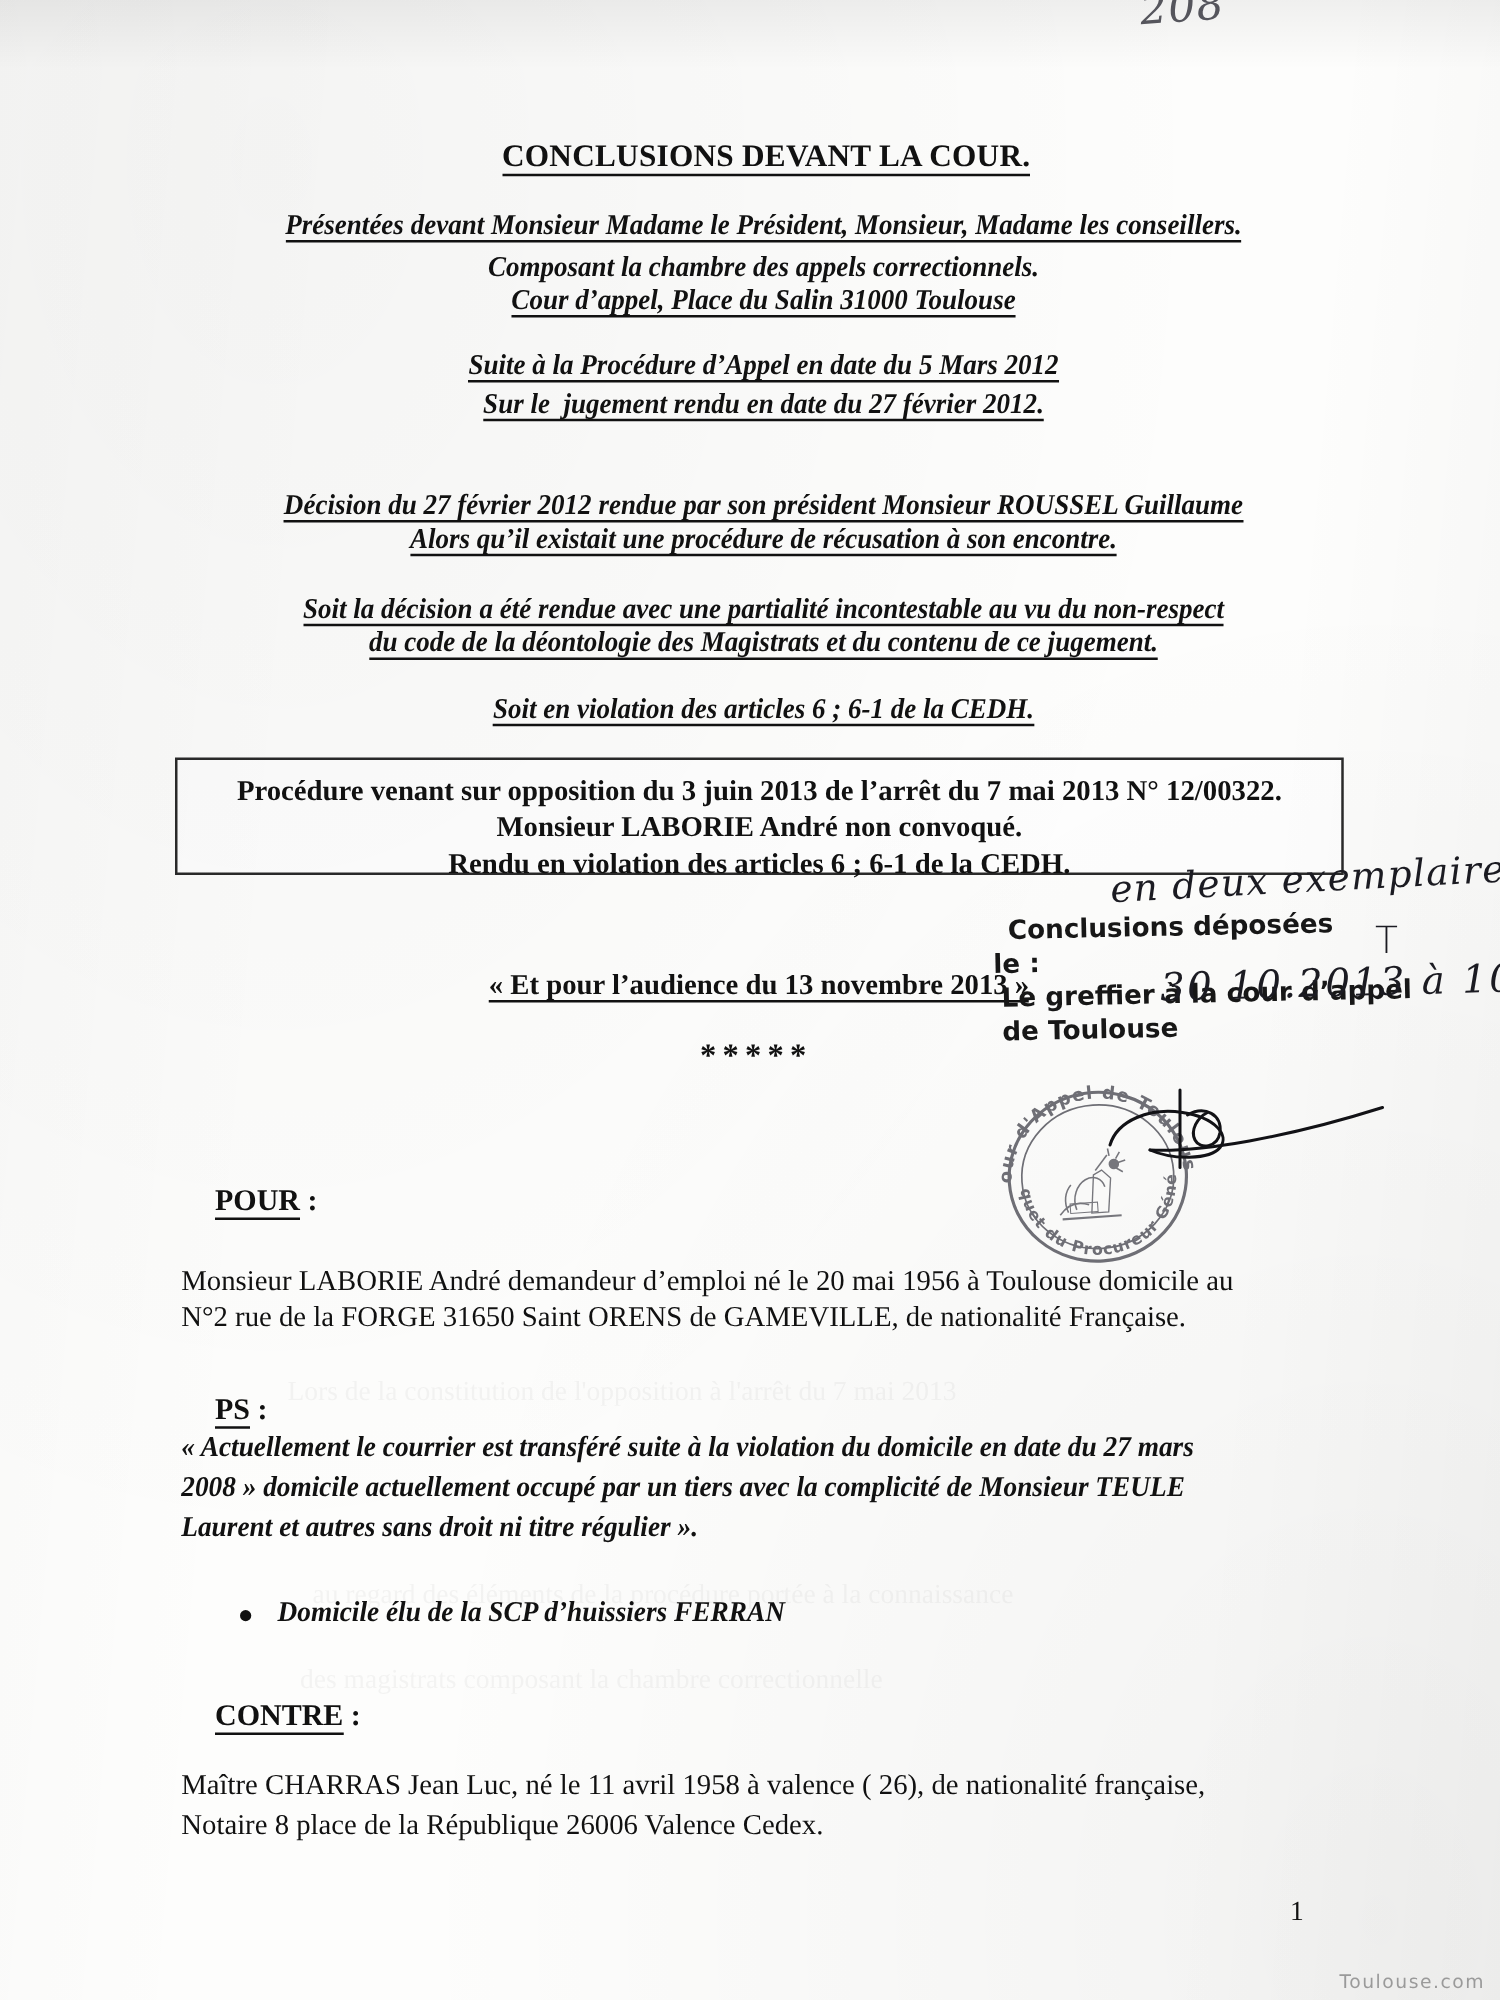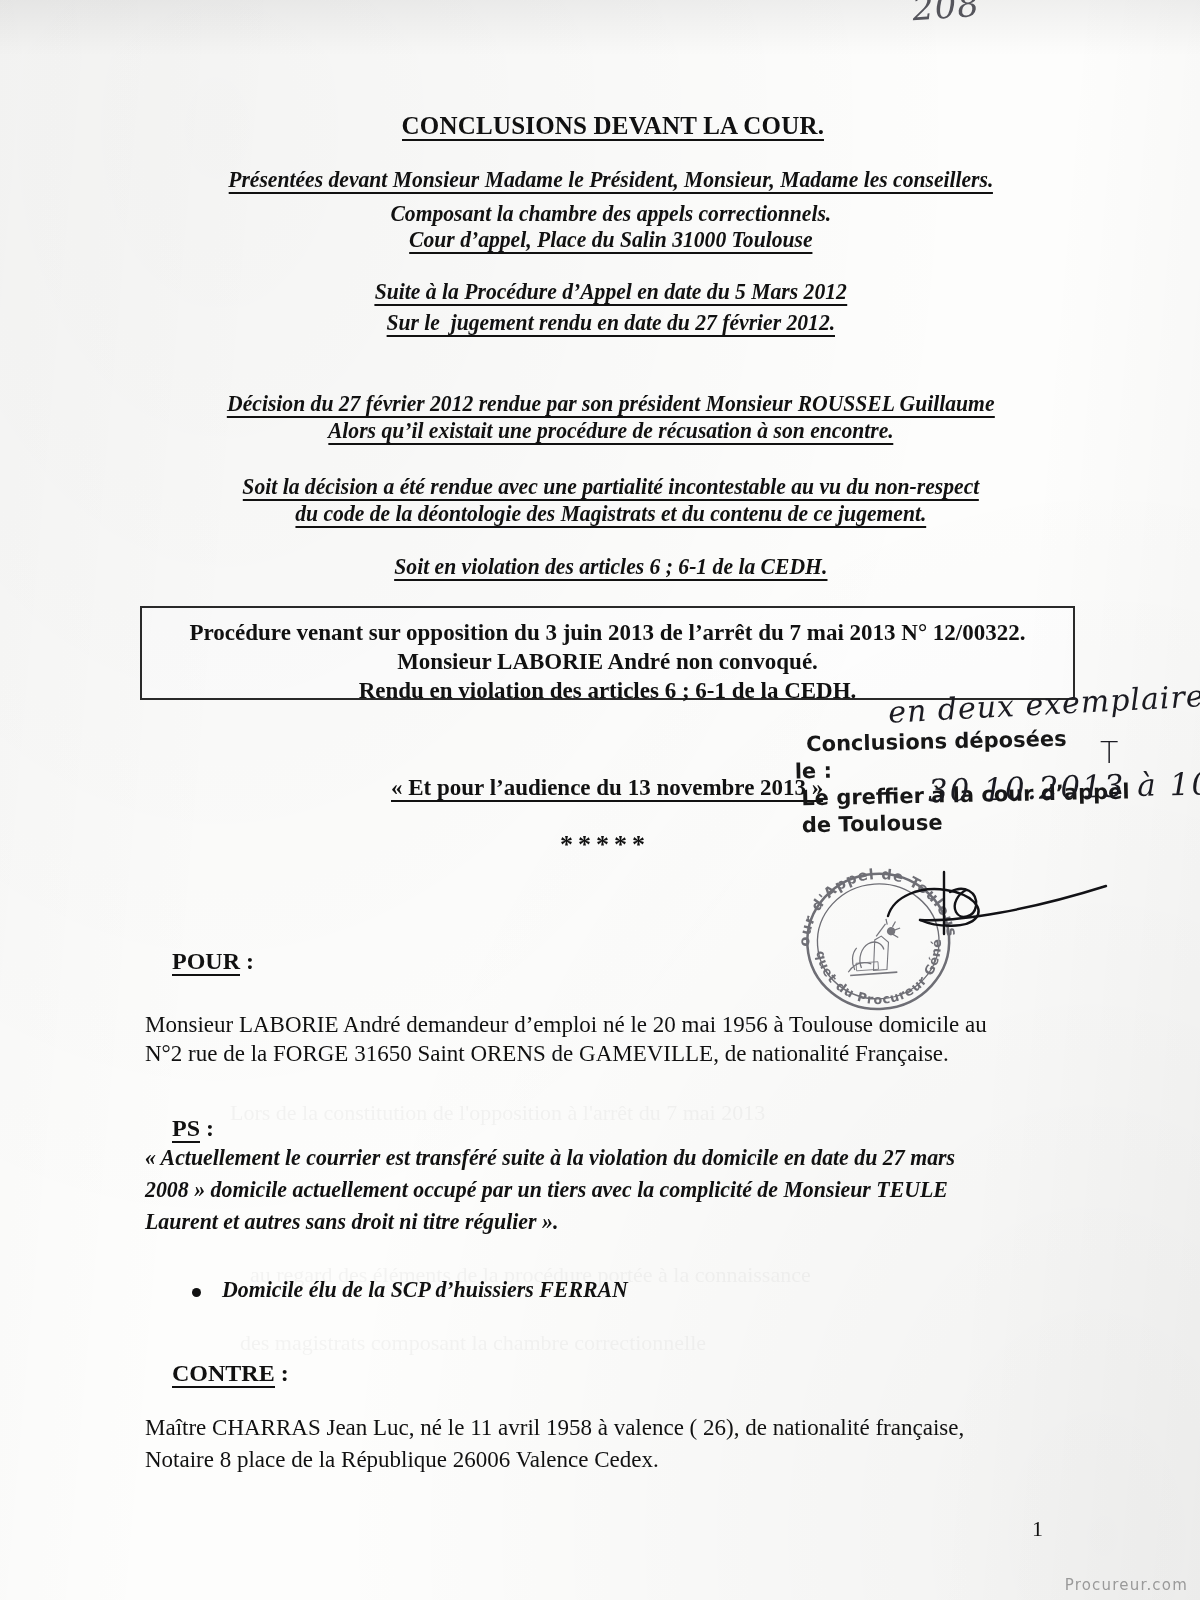--- a/index.html
+++ b/index.html
@@ -366,16 +366,16 @@
   <div class="tline bullet-item" style="left:222px; top:1278px;">Domicile élu de la SCP d’huissiers FERRAN</div>
 
   <div class="tline sec-head" style="left:148px; top:1337px;">
     <span class="u2">CONTRE</span><span> :</span>
   </div>
   <div class="tline body-text" style="left:145px; top:1411px;">Maître CHARRAS Jean Luc, né le 11 avril 1958 à valence ( 26), de nationalité française,</div>
   <div class="tline body-text" style="left:145px; top:1443px;">Notaire 8 place de la République 26006 Valence Cedex.</div>
 
   <div class="tline pagenum" style="left:1032px; top:1518px;">1</div>
 
-  <div class="watermark">Procureur.com</div>
+  <div class="watermark">Toulouse.com</div>
 
   <div class="scan-shade"></div>
 </div>
 
 </body></html>

